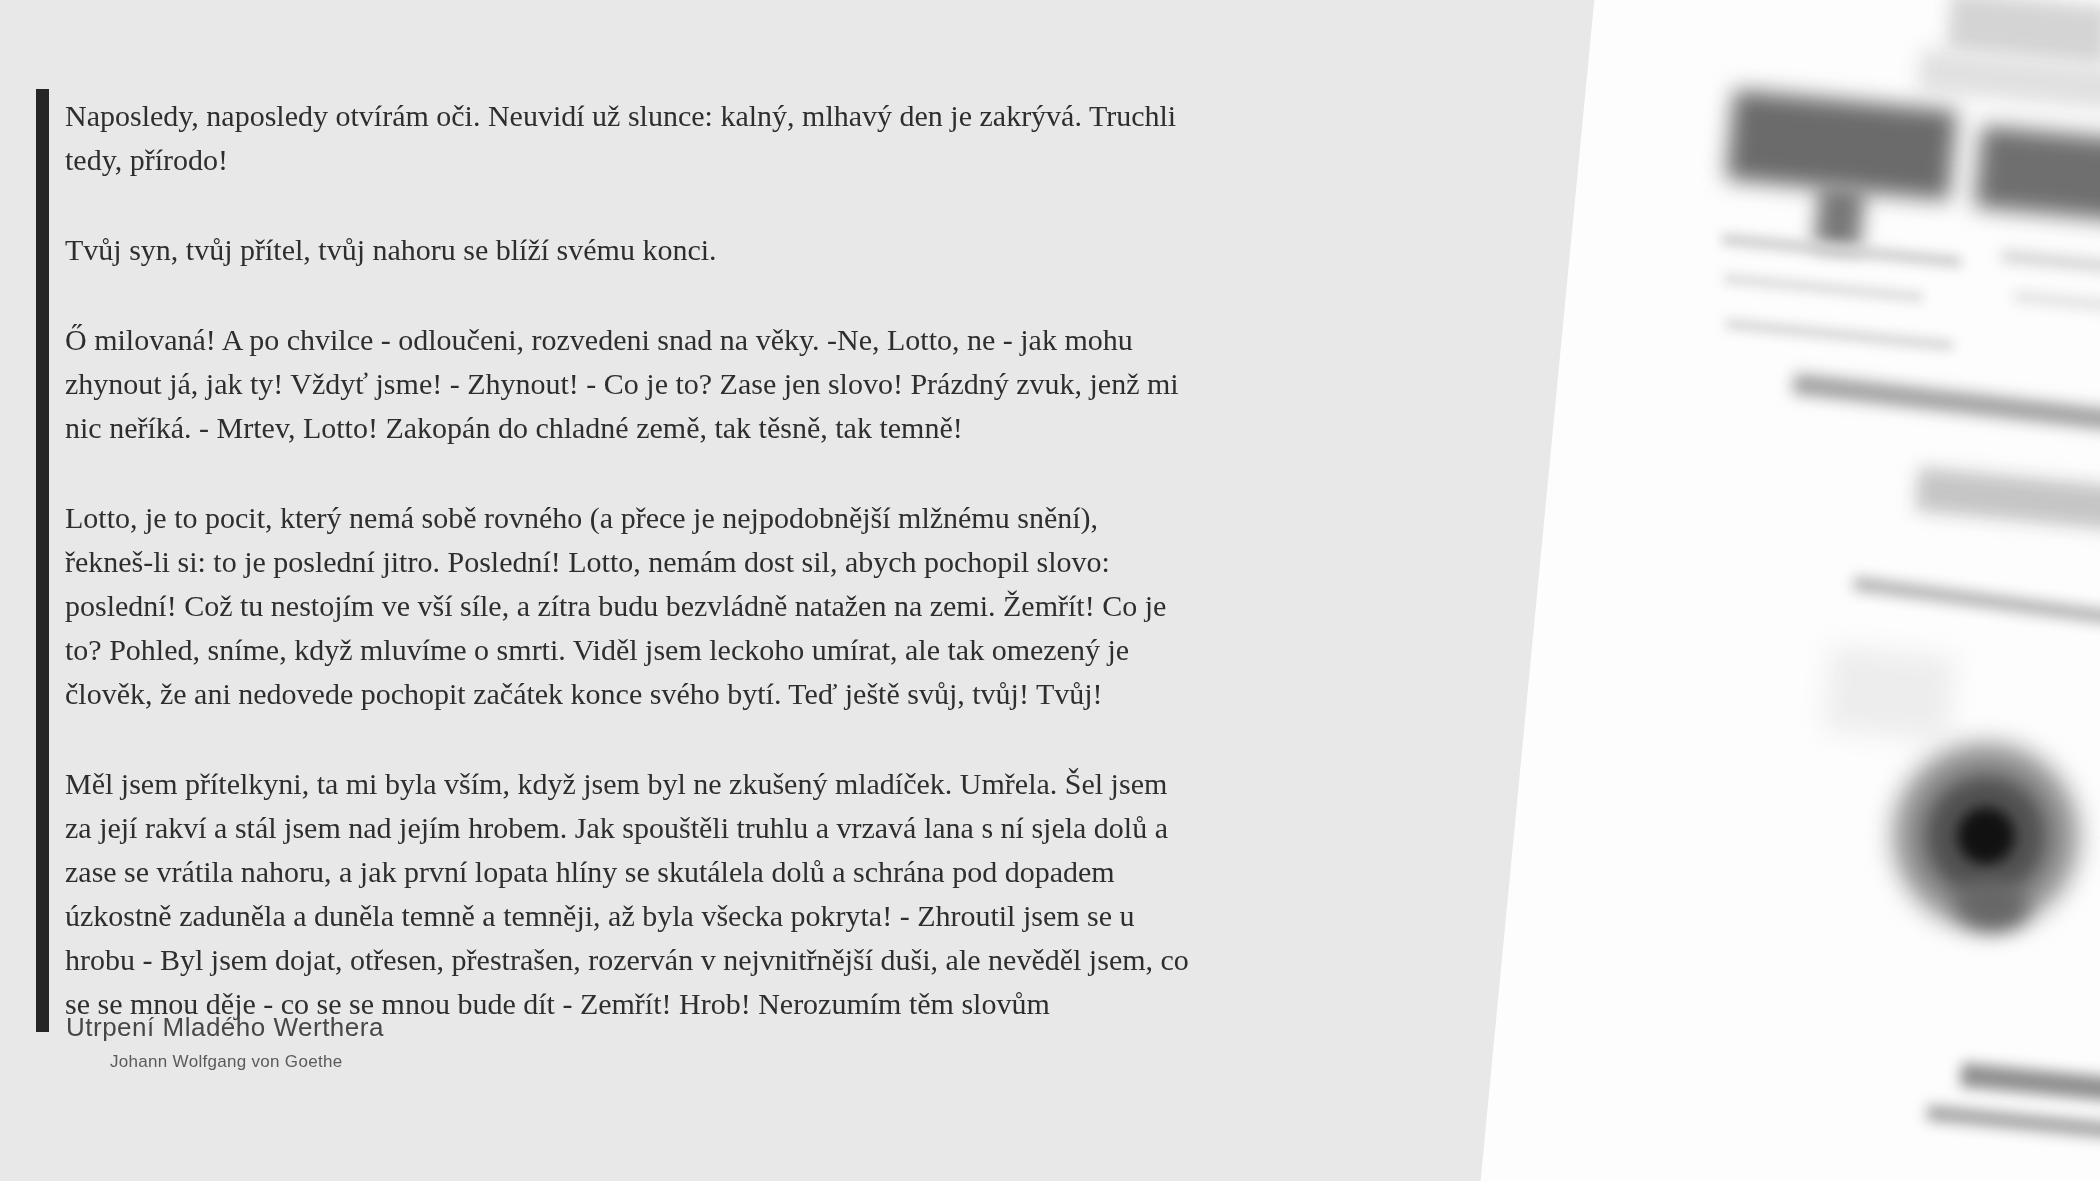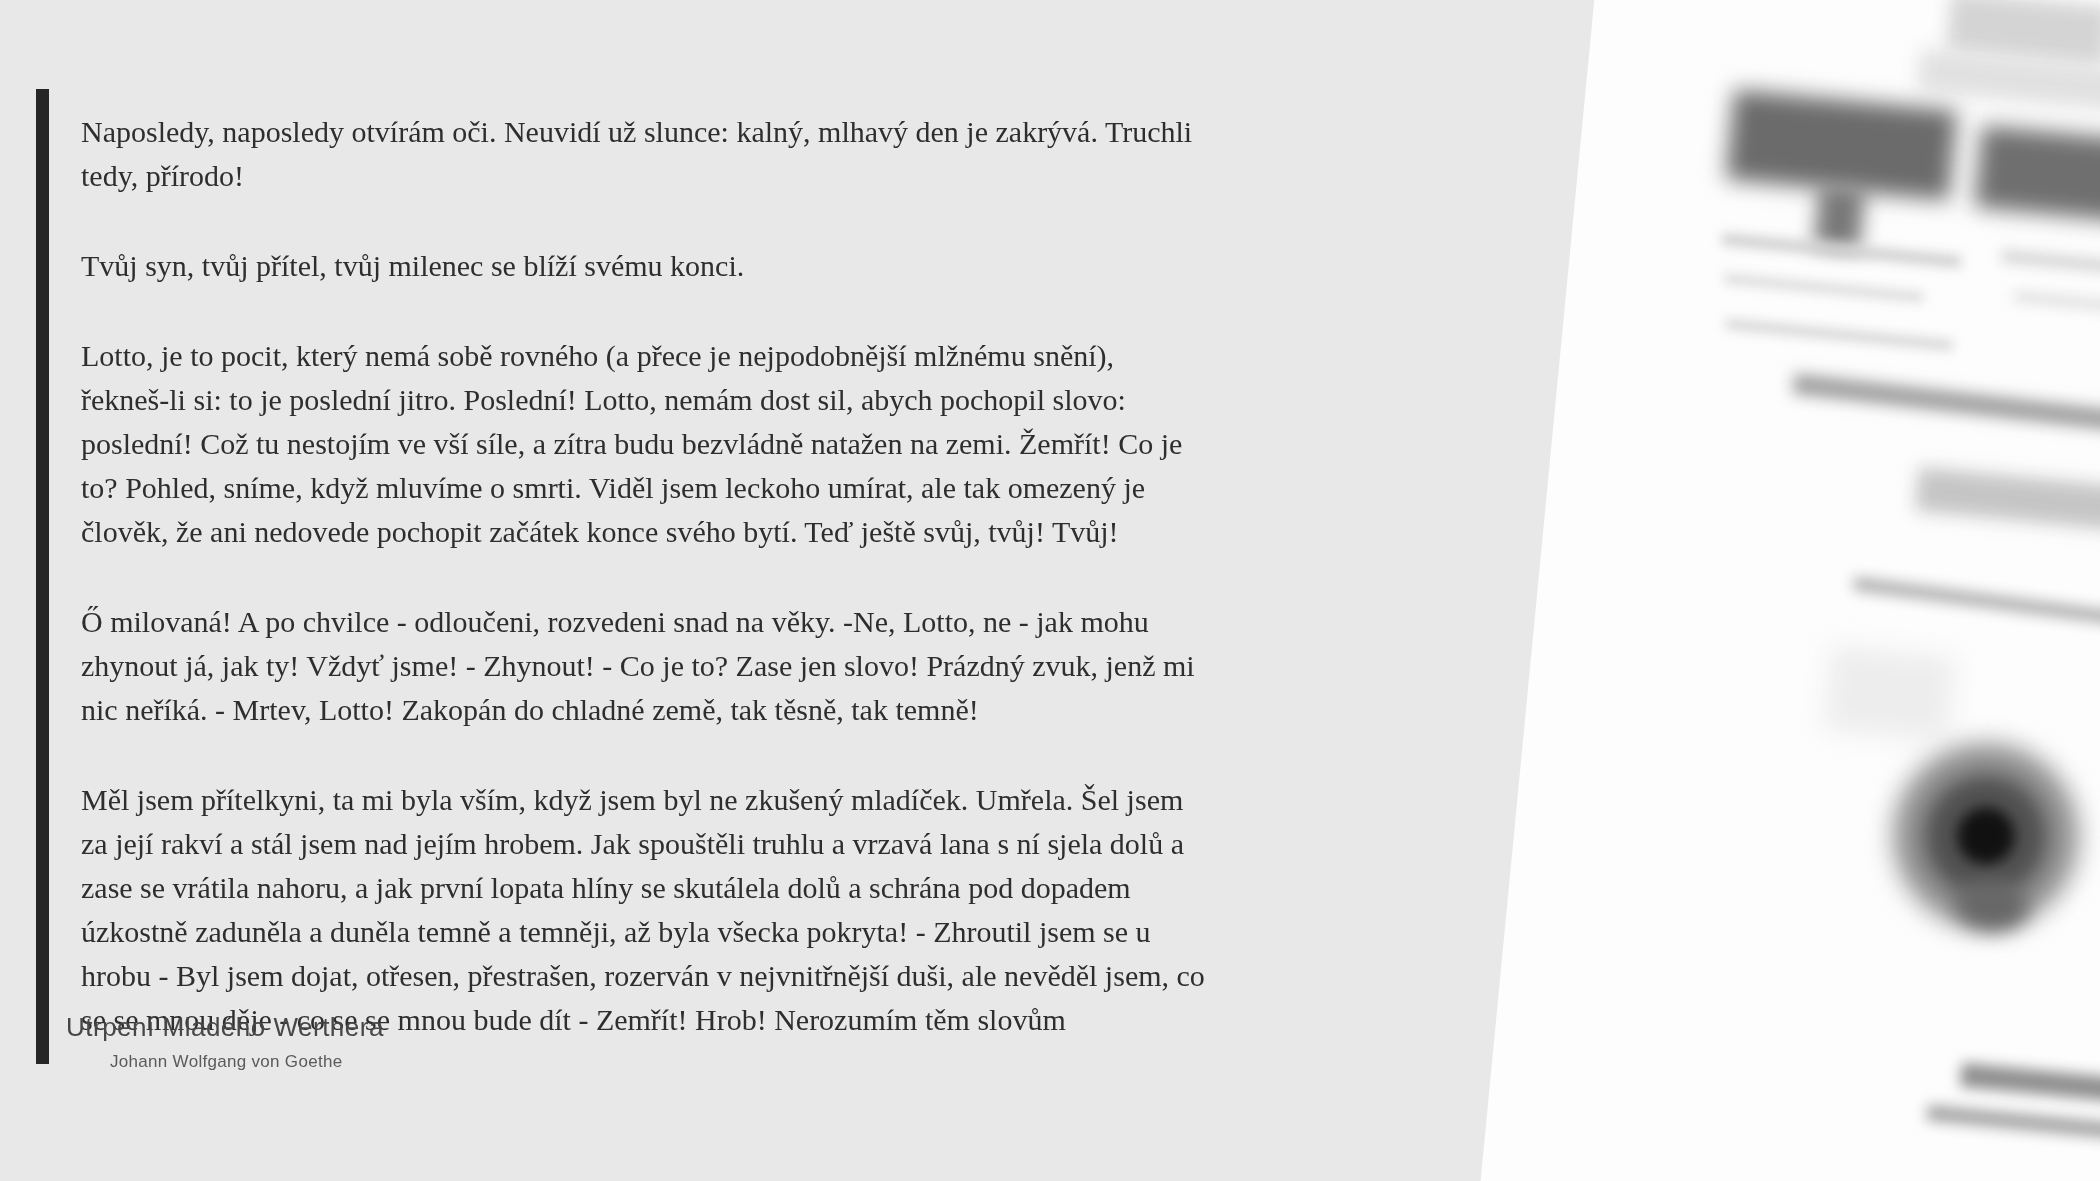--- a/index.html
+++ b/index.html
@@ -93,32 +93,32 @@
   .orn-petal    { left:446px; top:918px;  width:72px;  height:50px;  background:#676767; border-radius:50%; filter:blur(10px); }
   .b-foot-1     { left:468px; top:1103px; width:172px; height:24px;  background:#8f8f8f; filter:blur(7px); }
   .b-foot-2     { left:438px; top:1148px; width:232px; height:16px;  background:#a4a4a4; filter:blur(7px); }
 </style>
 </head>
 <body>
 
 <div class="stage">
 
   <figure class="quote-block" style="margin:0">
-    <blockquote class="quote-text" id="quote-paragraphs" style="margin:16px">
+    <blockquote class="quote-text" id="quote-paragraphs" style="margin:0">
         <p>Naposledy, naposledy otvírám oči. Neuvidí už slunce: kalný, mlhavý den je zakrývá. Truchli
 tedy, přírodo!</p>
-        <p>Tvůj syn, tvůj přítel, tvůj milenec se blíží svému konci.</p>
+        <p>Tvůj syn, tvůj přítel, tvůj nahoru se blíží svému konci.</p>
+        <p>Ő milovaná! A po chvilce - odloučeni, rozvedeni snad na věky. -Ne, Lotto, ne - jak mohu
+zhynout já, jak ty! Vždyť jsme! - Zhynout! - Co je to? Zase jen slovo! Prázdný zvuk, jenž mi
+nic neříká. - Mrtev, Lotto! Zakopán do chladné země, tak těsně, tak temně!</p>
         <p>Lotto, je to pocit, který nemá sobě rovného (a přece je nejpodobnější mlžnému snění),
 řekneš-li si: to je poslední jitro. Poslední! Lotto, nemám dost sil, abych pochopil slovo:
 poslední! Což tu nestojím ve vší síle, a zítra budu bezvládně natažen na zemi. Žemřít! Co je
 to? Pohled, sníme, když mluvíme o smrti. Viděl jsem leckoho umírat, ale tak omezený je
 člověk, že ani nedovede pochopit začátek konce svého bytí. Teď ještě svůj, tvůj! Tvůj!</p>
-        <p>Ő milovaná! A po chvilce - odloučeni, rozvedeni snad na věky. -Ne, Lotto, ne - jak mohu
-zhynout já, jak ty! Vždyť jsme! - Zhynout! - Co je to? Zase jen slovo! Prázdný zvuk, jenž mi
-nic neříká. - Mrtev, Lotto! Zakopán do chladné země, tak těsně, tak temně!</p>
         <p>Měl jsem přítelkyni, ta mi byla vším, když jsem byl ne zkušený mladíček. Umřela. Šel jsem
 za její rakví a stál jsem nad jejím hrobem. Jak spouštěli truhlu a vrzavá lana s ní sjela dolů a
 zase se vrátila nahoru, a jak první lopata hlíny se skutálela dolů a schrána pod dopadem
 úzkostně zaduněla a duněla temně a temněji, až byla všecka pokryta! - Zhroutil jsem se u
 hrobu - Byl jsem dojat, otřesen, přestrašen, rozerván v nejvnitřnější duši, ale nevěděl jsem, co
 se se mnou děje - co se se mnou bude dít - Zemřít! Hrob! Nerozumím těm slovům</p>
       </blockquote>
   </figure>
 
   <div class="attribution">

